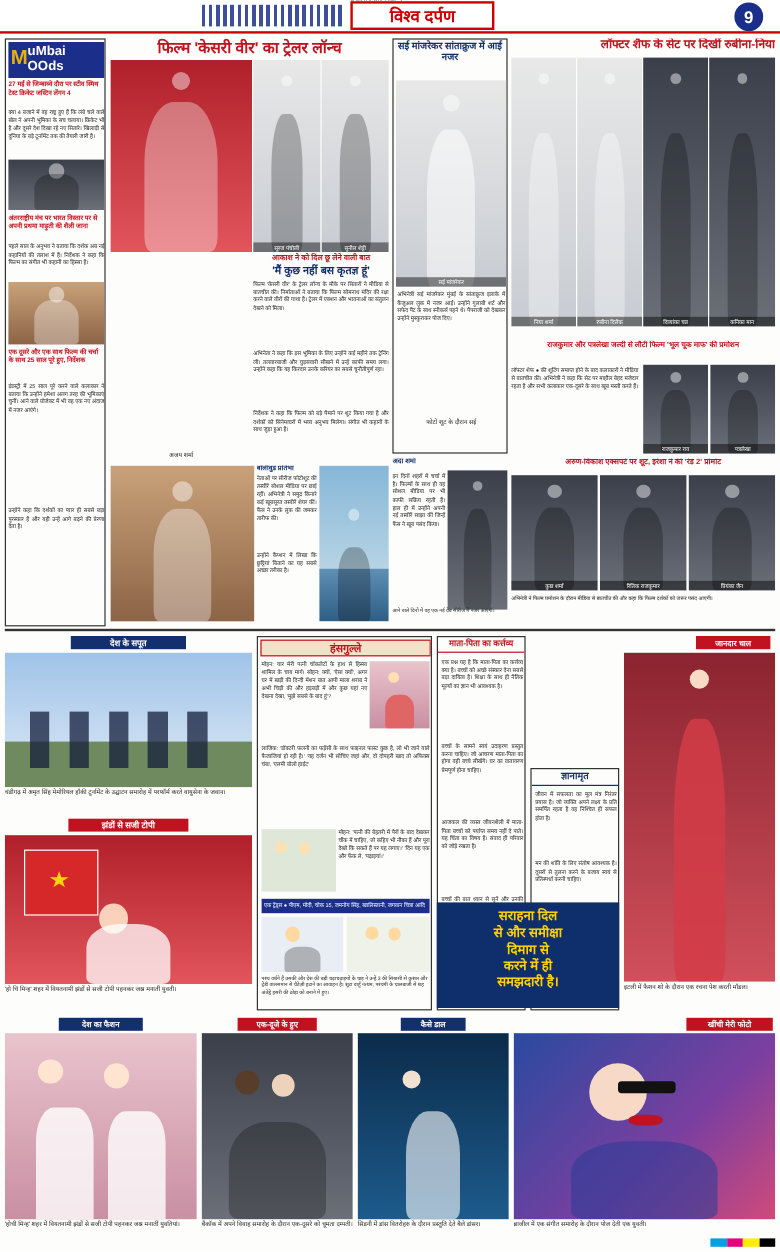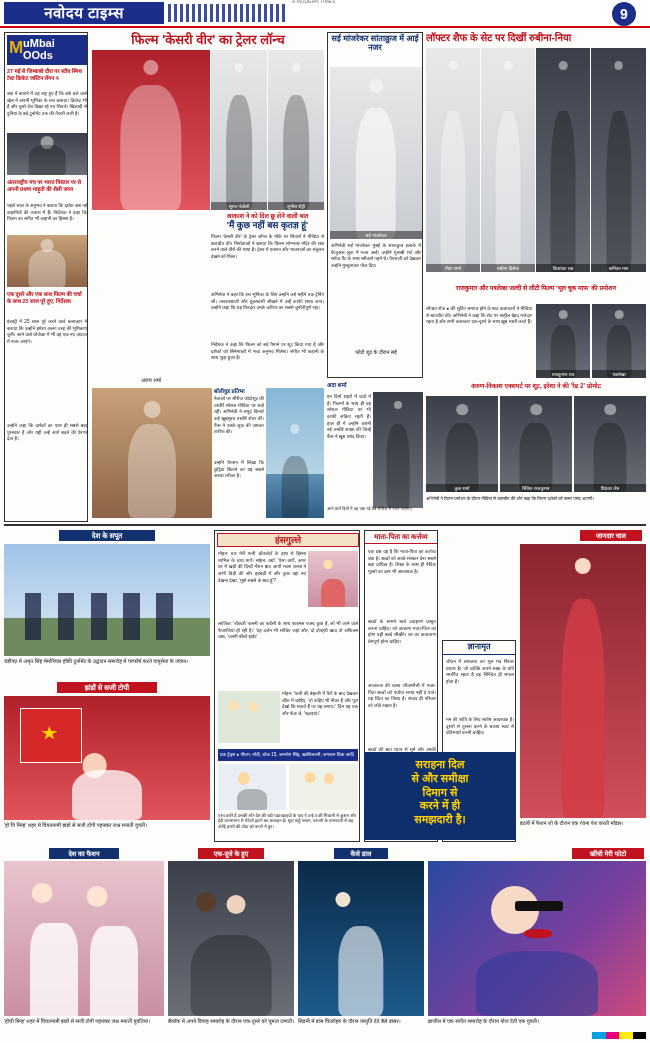--- a/index.html
+++ b/index.html
@@ -59,23 +59,23 @@
   .boxhead { font-size:8px; font-weight:bold; text-align:center; color:#fff; background:#c1121f; padding:1px 0; }
   .boxhead.blue { background:#12306e; }
   .quote-box { background:#0e2f6b; color:#fff; font-weight:bold; text-align:center; }
 </style>
 </head>
 <body>
 
 <div class="page">
 
   <div class="masthead">
-    <div class="mh-left">नवोदय टाइम्स</div>
     <div class="mh-strip"></div>
     <div class="mh-tag">A MODERN TIMES</div>
+    <div class="mh-center">विश्व दर्पण</div>
     <div class="mh-page">9</div>
   </div>
 
   <div class="blk" style="left:4px; top:32px; width:84px; height:490px; border:1px solid #333;">
     <div style="position:absolute;left:2px;top:2px;width:80px;height:30px;background:#1b2f8a;color:#fff;">
       <div style="position:absolute;left:2px;top:3px;font-size:17px;font-weight:bold;color:#e8b10a;">M</div>
       <div style="position:absolute;left:16px;top:2px;font-size:11px;font-weight:bold;">uMbai</div>
       <div style="position:absolute;left:16px;top:14px;font-size:11px;font-weight:bold;text-align:right;">OOds</div>
     </div>
 
@@ -137,21 +137,21 @@
     <div class="ph white" style="left:2px;top:34px;width:92px;height:172px;">
       <div class="head" style="top:7%;width:15%;padding-bottom:15%;"></div>
       <div class="sil" style="width:44%;height:76%;background:rgba(255,255,255,.55);"></div>
       <div class="namecap">सई मांजरेकर</div>
     </div>
     <div class="body-text" style="position:absolute;left:3px;top:210px;width:90px;height:100px;">अभिनेत्री सई मांजरेकर मुंबई के सांताक्रुज इलाके में कैजुअल लुक में नजर आईं। उन्होंने गुलाबी शर्ट और सफेद पैंट के साथ स्नीकर्स पहने थे। पैपराजी को देखकर उन्होंने मुस्कुराकर पोज दिए।</div>
     <div class="cap" style="position:absolute;left:3px;top:316px;width:90px;text-align:center;">फोटो शूट के दौरान सई</div>
   </div>
 
   <div class="blk" style="left:426px; top:32px; width:220px; height:250px;">
-    <div class="hd-red" style="font-size:10px;text-align:left;">लॉफ्टर शैफ के सेट पर दिखीं रुबीना-निया</div>
+    <div class="hd-red" style="font-size:10px;text-align:right;">लॉफ्टर शैफ के सेट पर दिखीं रुबीना-निया</div>
     <div style="position:absolute;left:0;top:16px;width:220px;height:224px;">
       <div class="ph white" style="left:0;top:0;width:54px;height:224px;">
         <div class="head" style="top:6%;"></div>
           <div class="sil"></div>
         <div class="namecap">निया शर्मा</div>
       </div>
       <div class="ph white" style="left:55px;top:0;width:54px;height:224px;">
         <div class="head" style="top:6%;"></div>
           <div class="sil"></div>
         <div class="namecap">रुबीना दिलैक</div>

